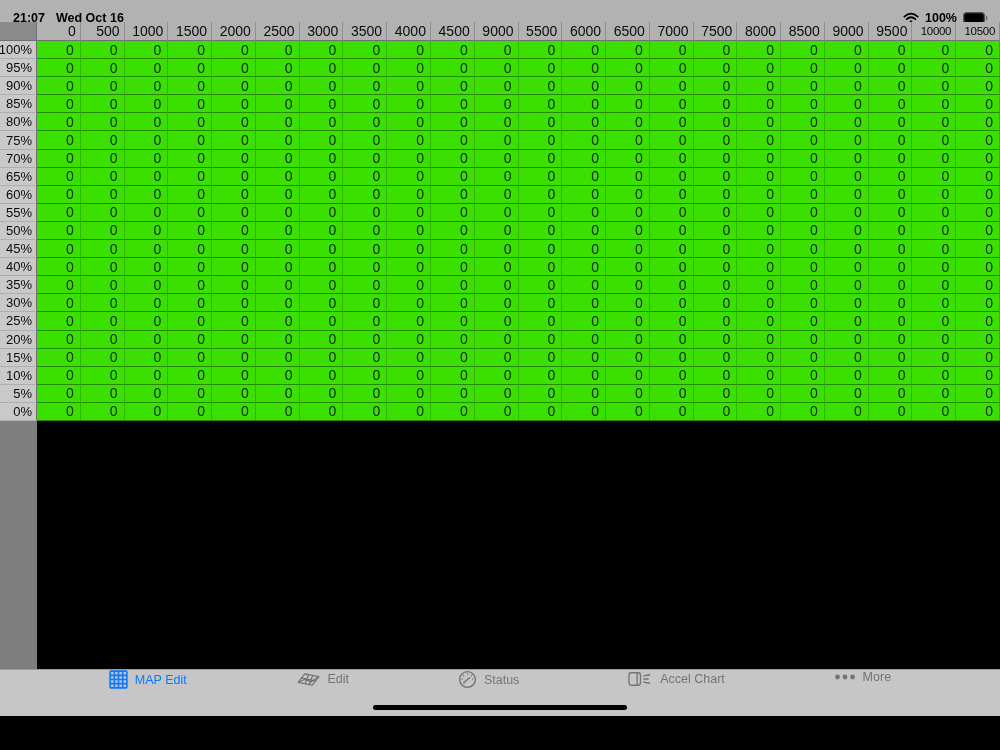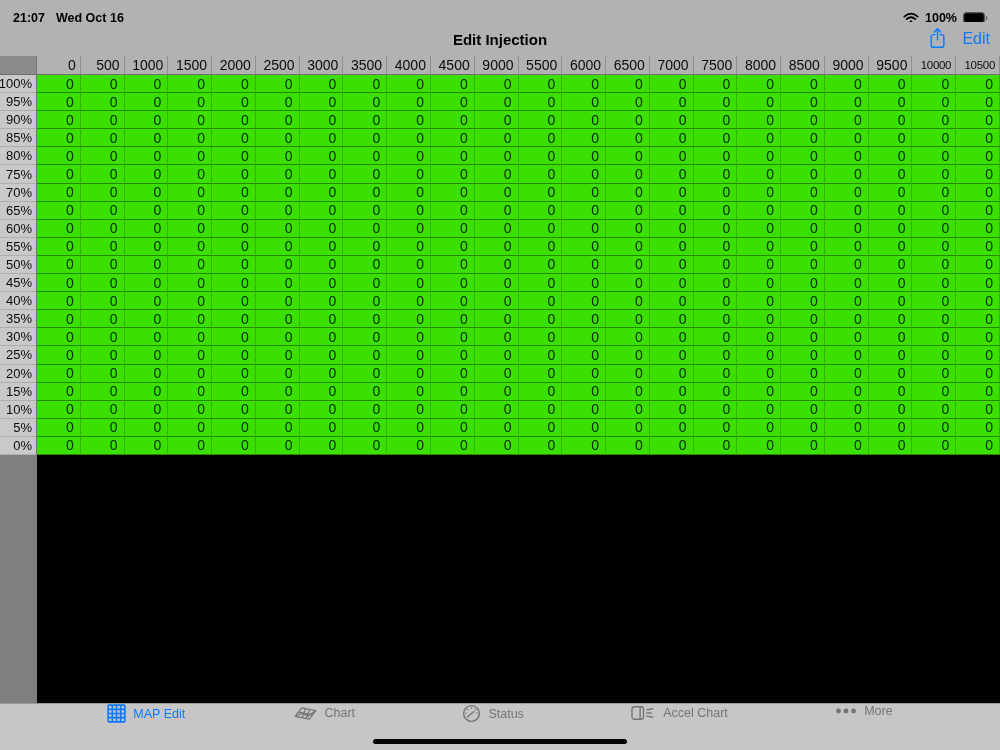--- a/index.html
+++ b/index.html
@@ -75,35 +75,20 @@
       <span>
         <svg width="25" height="12" viewBox="0 0 25 12">
           <rect x="0.5" y="0.5" width="21" height="11" rx="3" fill="#1a1a1a" stroke="#555"></rect>
           <rect x="2" y="2" width="18" height="8" rx="1.8" fill="#000"></rect>
           <path d="M22.8 3.5 q1.7 0.5 1.7 2.5 q0 2 -1.7 2.5 z" fill="#6a6a6a"></path>
         </svg>
       </span>
     </div>
   </div>
 
-  <div class="nav-bar">
-    <div class="nav-title">Edit Injection</div>
-    <div class="nav-right">
-      <button class="share-btn">
-        <span>
-          <svg width="17" height="22" viewBox="0 0 20 26" fill="none" stroke="#0a7aff" stroke-width="1.7" stroke-linecap="round" stroke-linejoin="round">
-            <path d="M7 9 H5 a2.5 2.5 0 0 0 -2.5 2.5 v10 a2.5 2.5 0 0 0 2.5 2.5 h10 a2.5 2.5 0 0 0 2.5 -2.5 v-10 A2.5 2.5 0 0 0 15 9 H13"></path>
-            <path d="M10 15 V2.5"></path>
-            <path d="M6.2 5.8 L10 2 L13.8 5.8"></path>
-          </svg>
-        </span>
-      </button>
-      <button class="edit-btn">Edit</button>
-    </div>
-  </div>
 
   <div class="map-table">
       <div class="corner"></div>
       <div class="ch">0</div>
       <div class="ch">500</div>
       <div class="ch">1000</div>
       <div class="ch">1500</div>
       <div class="ch">2000</div>
       <div class="ch">2500</div>
       <div class="ch">3000</div>
@@ -625,21 +610,21 @@
       <button class="tab">
         <span>
     <svg width="25" height="17" viewBox="0 0 26 18" fill="none" stroke="currentColor" stroke-width="1.3" stroke-linejoin="round">
       <path d="M2 13 L9 4 L24 7 L17 16 Z"></path>
       <path d="M5.5 8.5 L20.5 11.5"></path>
       <path d="M13 4.8 L9.5 14.4"></path>
       <path d="M17.5 5.7 L13.8 15"></path>
       <path d="M2 13 L9 10 L16 12.5 L24 7"></path>
     </svg>
   </span>
-        <span class="tab-label">Chart</span>
+        <span class="tab-label">Edit</span>
       </button>
       <button class="tab">
         <span>
     <svg width="19" height="19" viewBox="0 0 20 20" fill="none" stroke="currentColor">
       <circle cx="10" cy="10" r="8.3" stroke-width="1.5"></circle>
       <path stroke-width="1.1" d="M10 3.4 V5 M14.6 5.3 L13.6 6.4 M5.4 5.3 L6.4 6.4 M16.4 9.4 L14.9 9.6 M3.6 9.4 L5.1 9.6"></path>
       <path stroke-width="1.6" stroke-linecap="round" d="M12.2 8.2 L6.2 13.2"></path>
       <path d="M7.6 14.2 L5.2 13.9 L6.6 12.2 Z" fill="currentColor" stroke="none"></path>
     </svg>
   </span>

